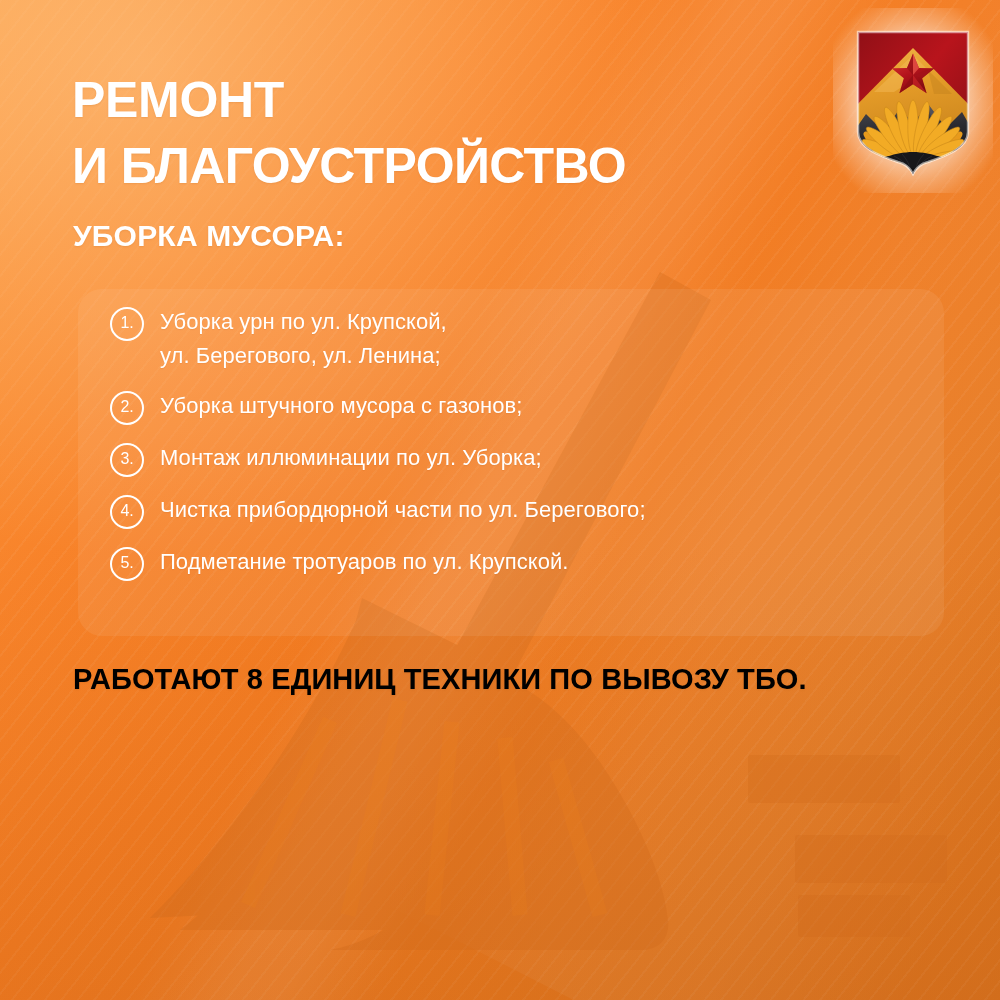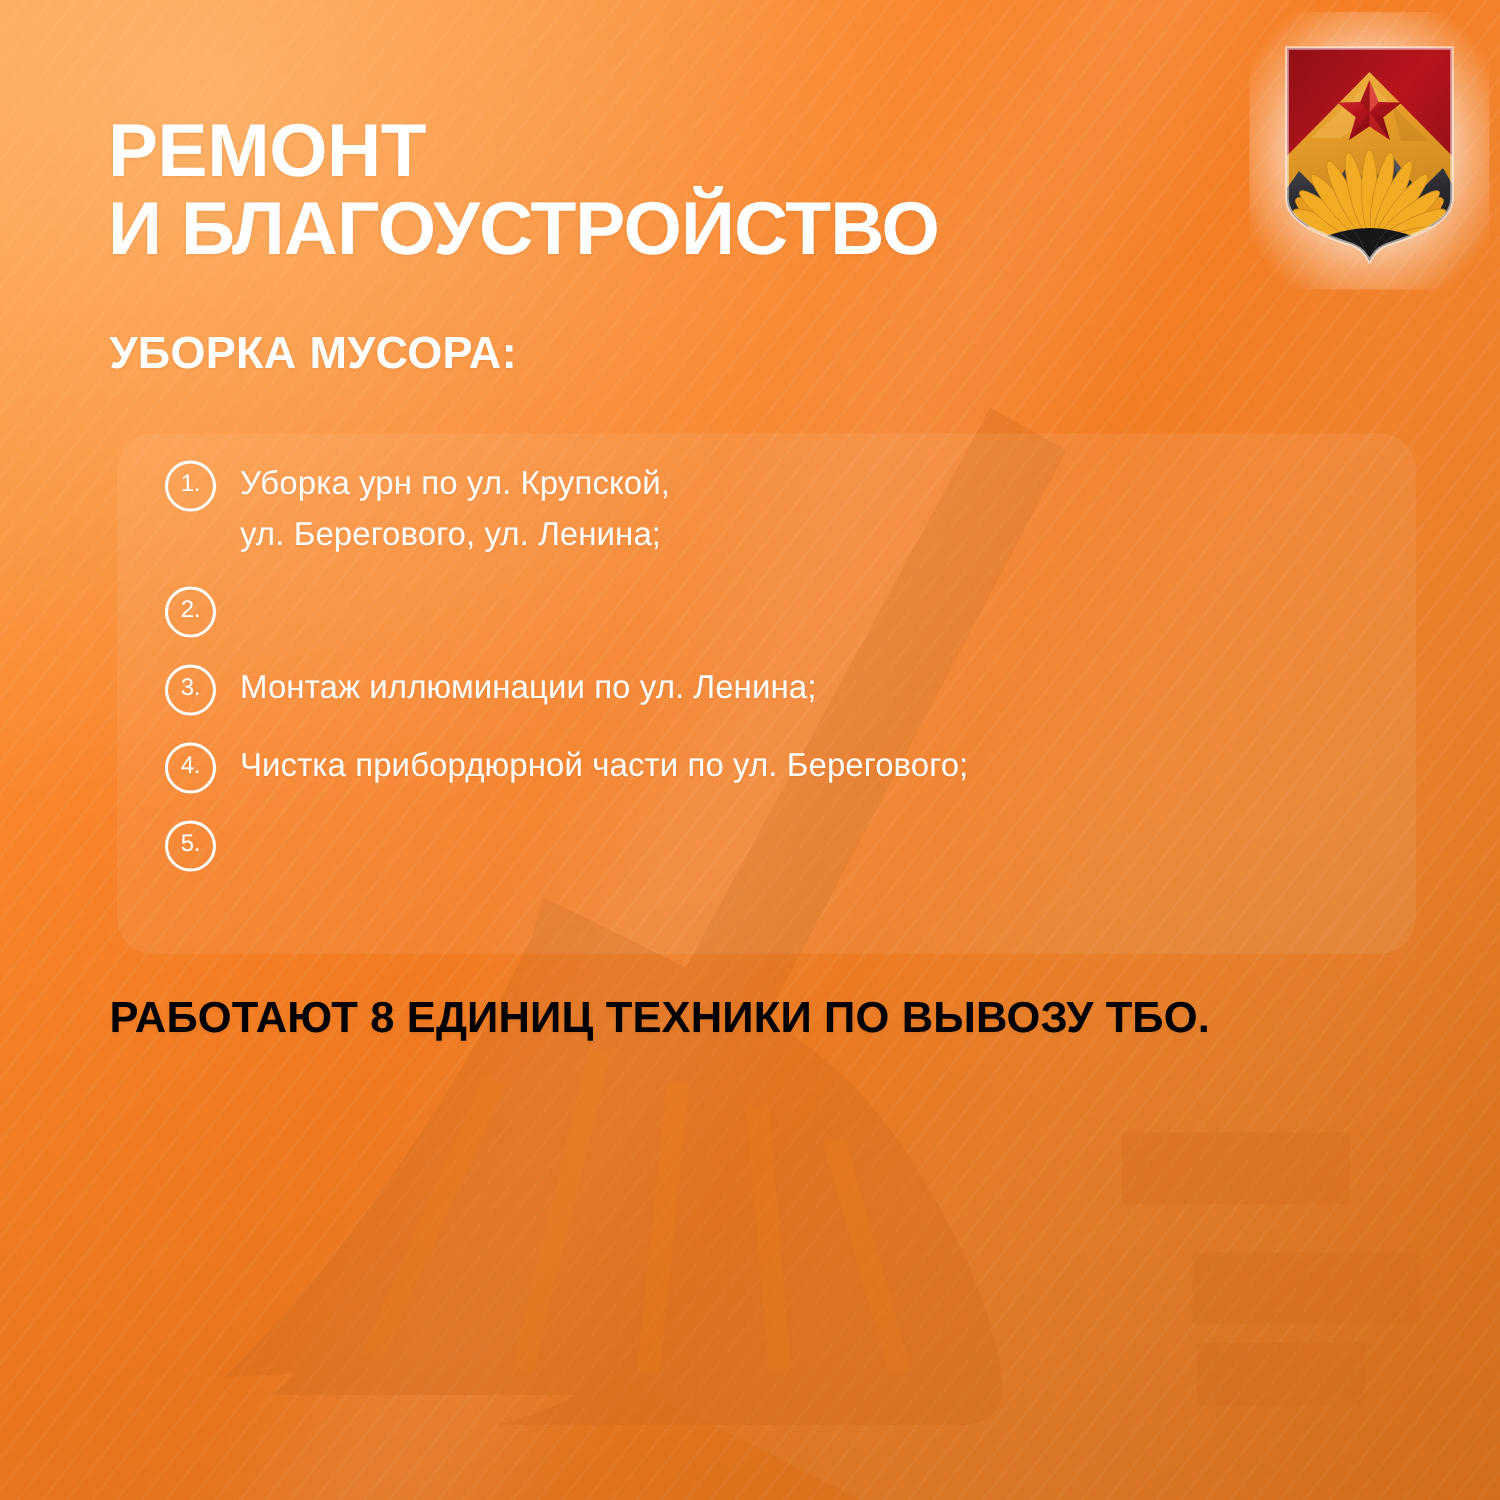--- a/index.html
+++ b/index.html
@@ -126,21 +126,21 @@
     top: 74px;
     width: 760px;
     color: #ffffff;
     font-weight: 700;
     font-size: 50px;
     line-height: 1.04;
     letter-spacing: -0.3px;
     text-transform: uppercase;
     text-shadow: 0 1px 2px rgba(150,70,10,.13);
   }
-  .headline .l2 { letter-spacing: -0.6px; }
+  .headline .l2 { letter-spacing: -0.6px; margin-top: 14px; }
 
   .subhead {
     position: absolute;
     left: 73px;
     top: 219px;
     color: #ffffff;
     font-weight: 700;
     font-size: 30px;
     letter-spacing: 0.2px;
     text-transform: uppercase;
@@ -409,29 +409,31 @@
   <div class="list-card"></div>
 
   <div class="list">
     <div class="li">
       <div class="li-num">1.</div>
       <div class="li-text">Уборка урн по ул. Крупской,
 ул. Берегового, ул. Ленина;</div>
     </div>
     <div class="li">
       <div class="li-num">2.</div>
+      <div class="li-text">Уборка штучного мусора с газонов;</div>
     </div>
     <div class="li">
       <div class="li-num">3.</div>
-      <div class="li-text">Монтаж иллюминации по ул. Ленина;</div>
+      <div class="li-text">Монтаж иллюминации по ул. Уборка;</div>
     </div>
     <div class="li">
       <div class="li-num">4.</div>
       <div class="li-text">Чистка прибордюрной части по ул. Берегового;</div>
     </div>
     <div class="li">
       <div class="li-num">5.</div>
+      <div class="li-text">Подметание тротуаров по ул. Крупской.</div>
     </div>
   </div>
 
   <div class="footer-note">РАБОТАЮТ 8 ЕДИНИЦ ТЕХНИКИ ПО ВЫВОЗУ ТБО.</div>
 
 </div>
 
 </body></html>

